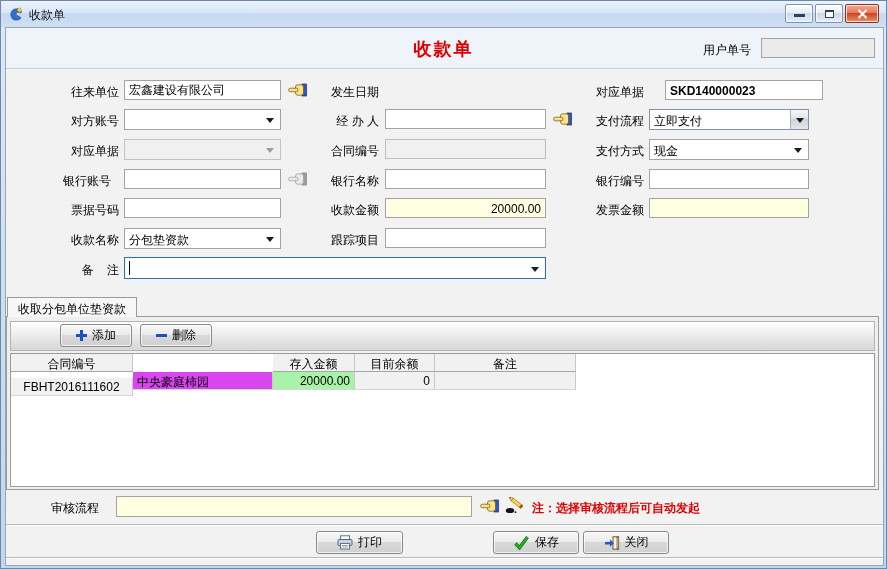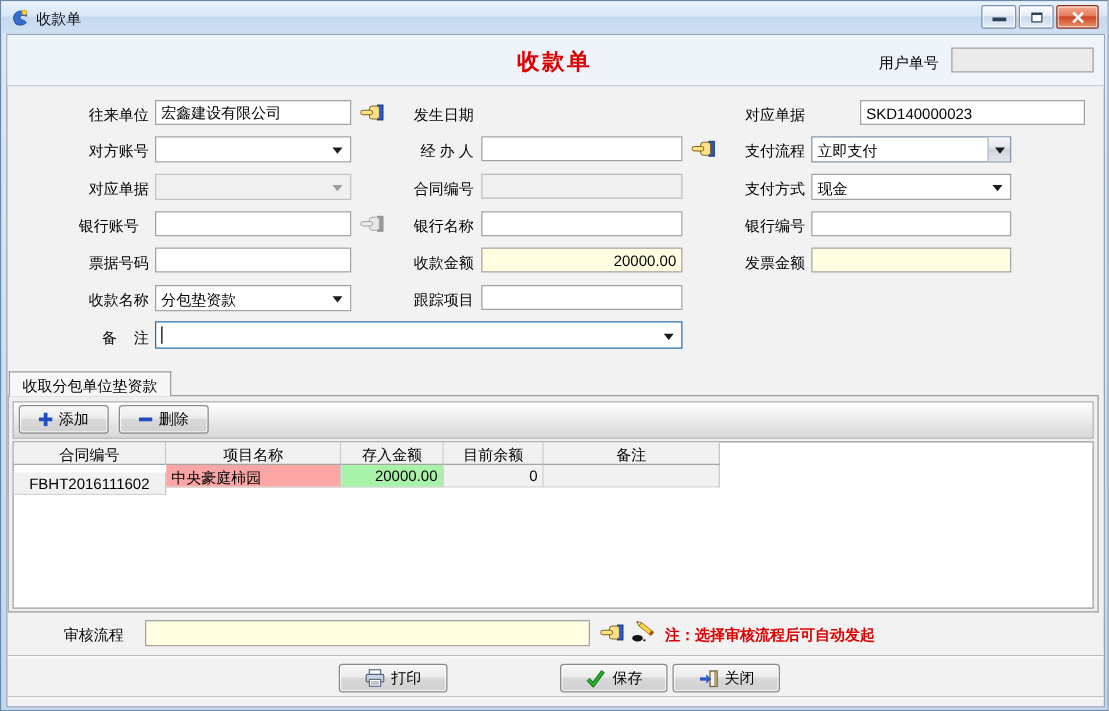--- a/index.html
+++ b/index.html
@@ -56,21 +56,21 @@
   .tab { position:absolute; left:6px; top:296px; height:20px; padding:3px 10px 0;
     background:#f7f7f7; border:1px solid #9b9b9b; border-bottom:none; cursor:pointer; }
   .panel { position:absolute; left:5px; top:315px; width:873px; height:174px;
     background:#efefef; border:1px solid #9b9b9b; }
   .tbar { position:absolute; left:9px; top:320px; width:865px; height:30px;
     background:linear-gradient(180deg,#ffffff,#e9e9e9 55%,#d7d7d7); border:1px solid #b3b3b3; }
   .btn7 { position:absolute; height:23px; border:1px solid #8a8a8a; border-radius:3px;
     background:linear-gradient(180deg,#f7f7f7,#ececec 45%,#d9d9d9 50%,#d0d0d0);
     box-shadow:inset 0 0 0 1px rgba(255,255,255,.7);
     display:flex; align-items:center; justify-content:center; gap:5px;
-    font:12px "Liberation Sans","DejaVu Sans",sans-serif; cursor:pointer; }
+    font:12px "Liberation Sans","DejaVu Sans",sans-serif; cursor:pointer;margin-left:45px; }
   
   .grid { position:absolute; left:9px; top:352px; width:865px; height:134px;
     background:#fff; border:1px solid #9b9b9b; }
   .gc { position:absolute; height:18px; padding:2px 4px 0; overflow:hidden; white-space:nowrap; }
   .gh { background:#f1f1f1; text-align:center; border-right:1px solid #c6c6c6; border-bottom:1px solid #a5a5a5; }
   .gd { border-right:1px solid #c9c9c9; border-bottom:1px solid #d6d6d6; }
   .groove { position:absolute; height:2px; border-top:1px solid #b9b9b9; border-bottom:1px solid #ffffff; }
   .note-red { position:absolute; font-weight:bold;font-family:Liberation Mono, monospace; }
 </style>
 </head>
@@ -106,21 +106,21 @@
 
   <div class="lbl" style="left:40px;top:83px;width:78px">往来单位</div>
   <input class="tf" style="left: 123px; top: 79px; width: 157px;" type="text" value="宏鑫建设有限公司">
   <svg class="handicon" style="left:287px;top:82px" viewBox="0 0 19 14">
     <rect x="14" y="1" width="4.5" height="12" fill="#2d57c8" stroke="#16306b" stroke-width="0.7"></rect>
     <rect x="7.5" y="1.8" width="8" height="10.4" rx="2.2" fill="#ffe18a" stroke="#6b5300" stroke-width="0.7"></rect>
     <rect x="0.6" y="5.2" width="9.5" height="3.6" rx="1.8" fill="#ffe18a" stroke="#6b5300" stroke-width="0.7"></rect>
   </svg>
   <div class="lbl" style="left:300px;top:83px;width:78px">发生日期</div>
   <div class="lbl" style="left:566px;top:83px;width:77px">对应单据</div>
-  <input class="tf" style="left: 687px; top: 79px; width: 180px;" type="text" value="SKD140000023">
+  <input class="tf" style="left: 664px; top: 79px; width: 158px; font-weight: bold;" type="text" value="SKD140000023">
 
   <div class="lbl" style="left:40px;top:112px;width:78px">对方账号</div>
   <div class="combo" style="left:123px;top:108px;width:157px">
     <span class="val"></span>
     <span class="arr"></span>
   </div>
   <div class="lbl" style="left:300px;top:112px;width:78px">经 办 人</div>
   <input class="tf" style="left: 384px; top: 108px; width: 161px;" type="text" value="">
   <svg class="handicon" style="left:552px;top:111px" viewBox="0 0 19 14">
     <rect x="14" y="1" width="4.5" height="12" fill="#2d57c8" stroke="#16306b" stroke-width="0.7"></rect>
@@ -195,27 +195,26 @@
   </div>
   <div class="btn7" style="left:94px;top:323px;width:72px">
     <svg width="11" height="11" viewBox="0 0 11 11">
       <rect x="0" y="4" width="11" height="3" fill="#1d4fc0"></rect>
     </svg>
     <span>删除</span>
   </div>
 
   <div class="grid">
     <div class="gc gh" style="left:0;top:0;width:122px">合同编号</div>
-    <div class="gc gh" style="left:122px;top:0;width:140px">项目名称</div>
     <div class="gc gh" style="left:262px;top:0;width:82px">存入金额</div>
     <div class="gc gh" style="left:344px;top:0;width:80px">目前余额</div>
     <div class="gc gh" style="left:424px;top:0;width:141px">备注</div>
 
     <div class="gc gd" style="left:0;top:24px;width:122px;background:#f1f1f1;text-align:center">FBHT2016111602</div>
-    <div class="gc gd" style="left:122px;top:18px;width:140px;background:#fca5a5">中央豪庭柿园</div>
+    <div class="gc gd" style="left:122px;top:18px;width:140px;background:#d946ef">中央豪庭柿园</div>
     <div class="gc gd" style="left:262px;top:18px;width:82px;background:#a9f2a9;text-align:right">20000.00</div>
     <div class="gc gd" style="left:344px;top:18px;width:80px;background:#f1f1f1;text-align:right">0</div>
     <div class="gc gd" style="left:424px;top:18px;width:141px;background:#f1f1f1"></div>
   </div>
 
   <div class="lbl" style="left:34px;top:499px;width:64px">审核流程</div>
   <input class="tf yellow" style="left: 115px; top: 495px; width: 356px; height: 21px;" type="text" value="">
   <svg class="handicon" style="left:479px;top:498px" viewBox="0 0 19 14">
     <rect x="14" y="1" width="4.5" height="12" fill="#2d57c8" stroke="#16306b" stroke-width="0.7"></rect>
     <rect x="7.5" y="1.8" width="8" height="10.4" rx="2.2" fill="#ffe18a" stroke="#6b5300" stroke-width="0.7"></rect>

